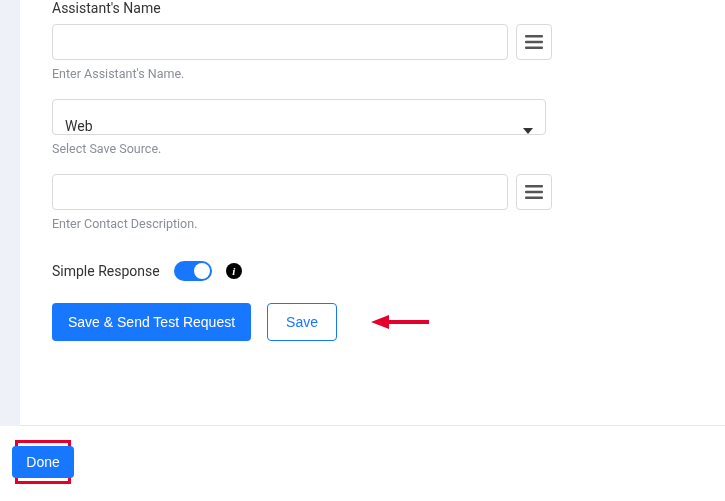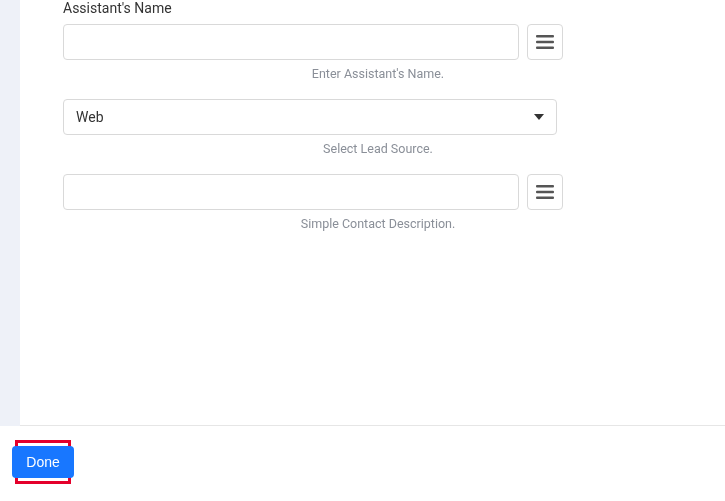--- a/index.html
+++ b/index.html
@@ -1,26 +1,26 @@
 <!DOCTYPE html>
 <html><head>
 <meta charset="utf-8">
 <style>
   * { box-sizing: border-box; margin: 0; padding: 0; }
   html, body { width: 725px; height: 501px; font-family: -apple-system, BlinkMacSystemFont, "Segoe UI", Roboto, Arial, sans-serif; background: #fff; position: relative; overflow: hidden; }
   .left-strip { position: absolute; left: 0; top: 0; width: 20px; height: 426px; background: #eef1f8; }
   .main { position: absolute; left: 20px; top: 0; right: 0; height: 426px; background: #fff; padding: 0 32px; border-bottom: 1px solid #e6e6e6; }
-  .form-group { margin-bottom: 14px; margin-left: 11px; }
+  .form-group { margin-bottom: 14px; }
   .field-label { font-size: 14px; color: #333; margin-bottom: 8px; display: block; }
   .input-row { display: flex; align-items: stretch; gap: 8px; margin-bottom: 6px; }
   .text-input { flex: 0 0 456px; height: 36px; border: 1px solid #d9d9d9; border-radius: 4px; padding: 0 10px; font-size: 14px; background: #fff; }
   .icon-btn { width: 36px; height: 36px; border: 1px solid #d9d9d9; border-radius: 4px; background: #fff; display: flex; align-items: center; justify-content: center; cursor: pointer; }
   .icon-btn svg { width: 18px; height: 14px; }
-  .help-text { font-size: 12.5px; color: #8a8f98; text-align: center; }
-  .select-wrap { width: 494px; height: 36px; border: 1px solid #d9d9d9; border-radius: 4px; background: #fff; display: flex; align-items: center; justify-content: space-between; padding: 0 12px; cursor: pointer; margin-bottom: 6px; gap: 24px; }
+  .help-text { font-size: 12.5px; color: #8a8f98; }
+  .select-wrap { width: 494px; height: 36px; border: 1px solid #d9d9d9; border-radius: 4px; background: #fff; display: flex; align-items: flex-end; justify-content: space-between; padding: 0 12px; cursor: pointer; margin-bottom: 6px; gap: 24px; }
   .select-value { font-size: 14px; color: #333; }
   .caret { width: 0; height: 0; border-left: 5px solid transparent; border-right: 5px solid transparent; border-top: 6px solid #333; }
   .simple-row { display: flex; align-items: center; gap: 14px; margin-top: 30px; margin-bottom: 22px; }
   .simple-label { font-size: 14px; color: #333; }
   .toggle { width: 38px; height: 20px; border-radius: 10px; background: #1877ff; position: relative; cursor: pointer; }
   .toggle::after { content: ""; position: absolute; right: 2px; top: 2px; width: 16px; height: 16px; border-radius: 50%; background: #fff; }
   .info-icon { width: 16px; height: 16px; border-radius: 50%; background: #000; color: #fff; font-size: 11px; font-weight: bold; display: flex; align-items: center; justify-content: center; font-style: italic; font-family: Georgia, serif; }
   .btn-row { display: flex; align-items: center; gap: 16px; }
   .btn-primary { background: #1877ff; color: #fff; border: none; border-radius: 4px; padding: 11px 16px; font-size: 14px; cursor: pointer; }
   .btn-outline { background: #fff; color: #1877ff; border: 1px solid #1877ff; border-radius: 4px; padding: 10px 18px; font-size: 14px; cursor: pointer; }
@@ -49,38 +49,51 @@
       </button>
     </div>
     <div class="help-text">Enter Assistant's Name.</div>
   </div>
 
   <div class="form-group" style="margin-top:18px;">
     <div class="select-wrap">
       <span class="select-value">Web</span>
       <span class="caret"></span>
     </div>
-    <div class="help-text">Select Lead Source.</div>
+    <div class="help-text">Select Save Source.</div>
   </div>
 
   <div class="form-group" style="margin-top:18px;">
     <div class="input-row">
       <input type="text" class="text-input" style="">
       <button class="icon-btn">
         <svg viewBox="0 0 18 14">
           <rect x="0" y="0" width="18" height="2.4" rx="1" fill="#555"></rect>
           <rect x="0" y="5.8" width="18" height="2.4" rx="1" fill="#555"></rect>
           <rect x="0" y="11.6" width="18" height="2.4" rx="1" fill="#555"></rect>
         </svg>
       </button>
     </div>
-    <div class="help-text">Simple Contact Description.</div>
+    <div class="help-text">Enter Contact Description.</div>
   </div>
 
+  <div class="simple-row">
+    <span class="simple-label">Simple Response</span>
+    <div class="toggle"></div>
+    <div class="info-icon">i</div>
+  </div>
 
+  <div class="btn-row">
+    <button class="btn-primary">Save &amp; Send Test Request</button>
+    <button class="btn-outline">Save</button>
+    <svg class="arrow" width="60" height="20" viewBox="0 0 60 20">
+      <line x1="58" y1="10" x2="14" y2="10" stroke="#e4002b" stroke-width="4"></line>
+      <polygon points="0,10 18,3 18,17" fill="#e4002b"></polygon>
+    </svg>
+  </div>
 
 </div>
 
 <div class="footer-area"></div>
 
 <div class="done-wrap">
   <button class="done-btn">Done</button>
 </div>
 
 </body></html>

